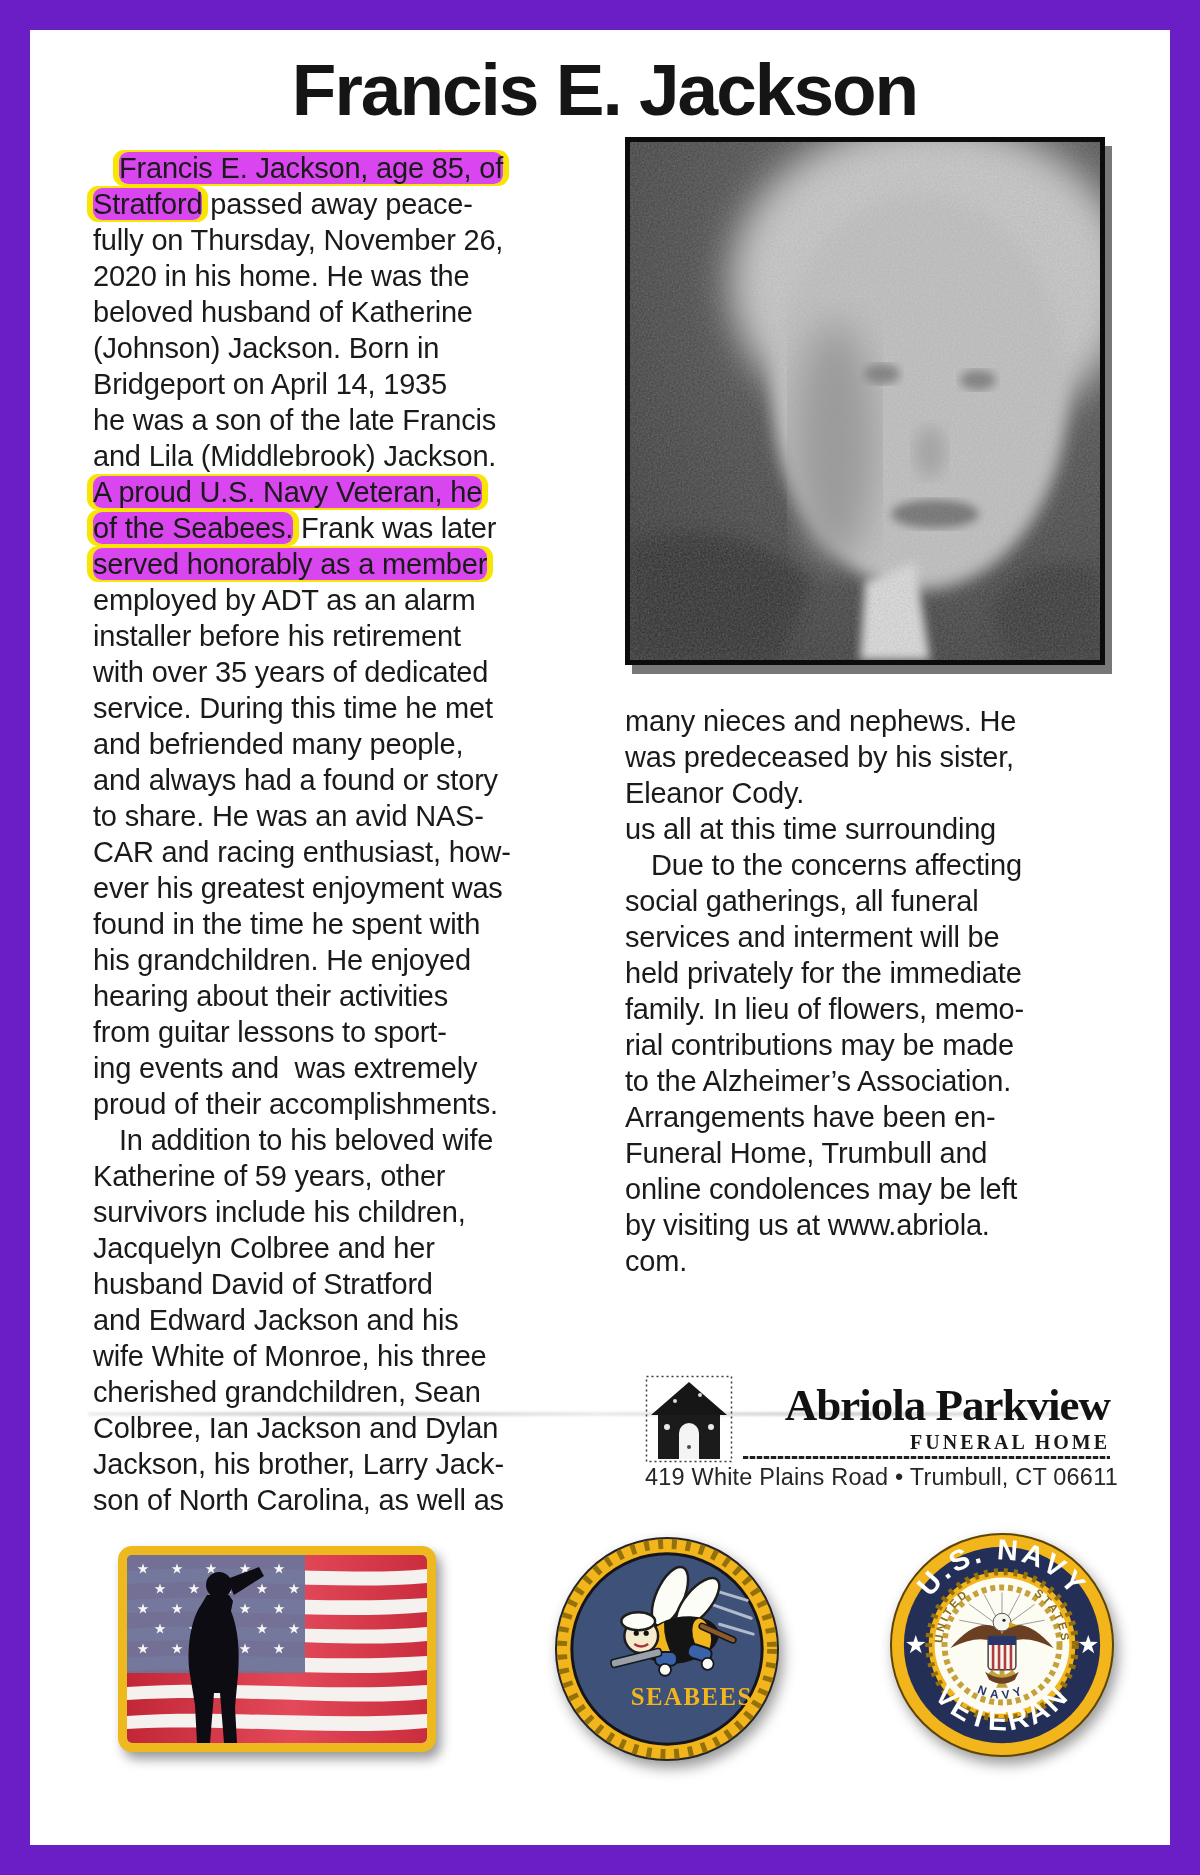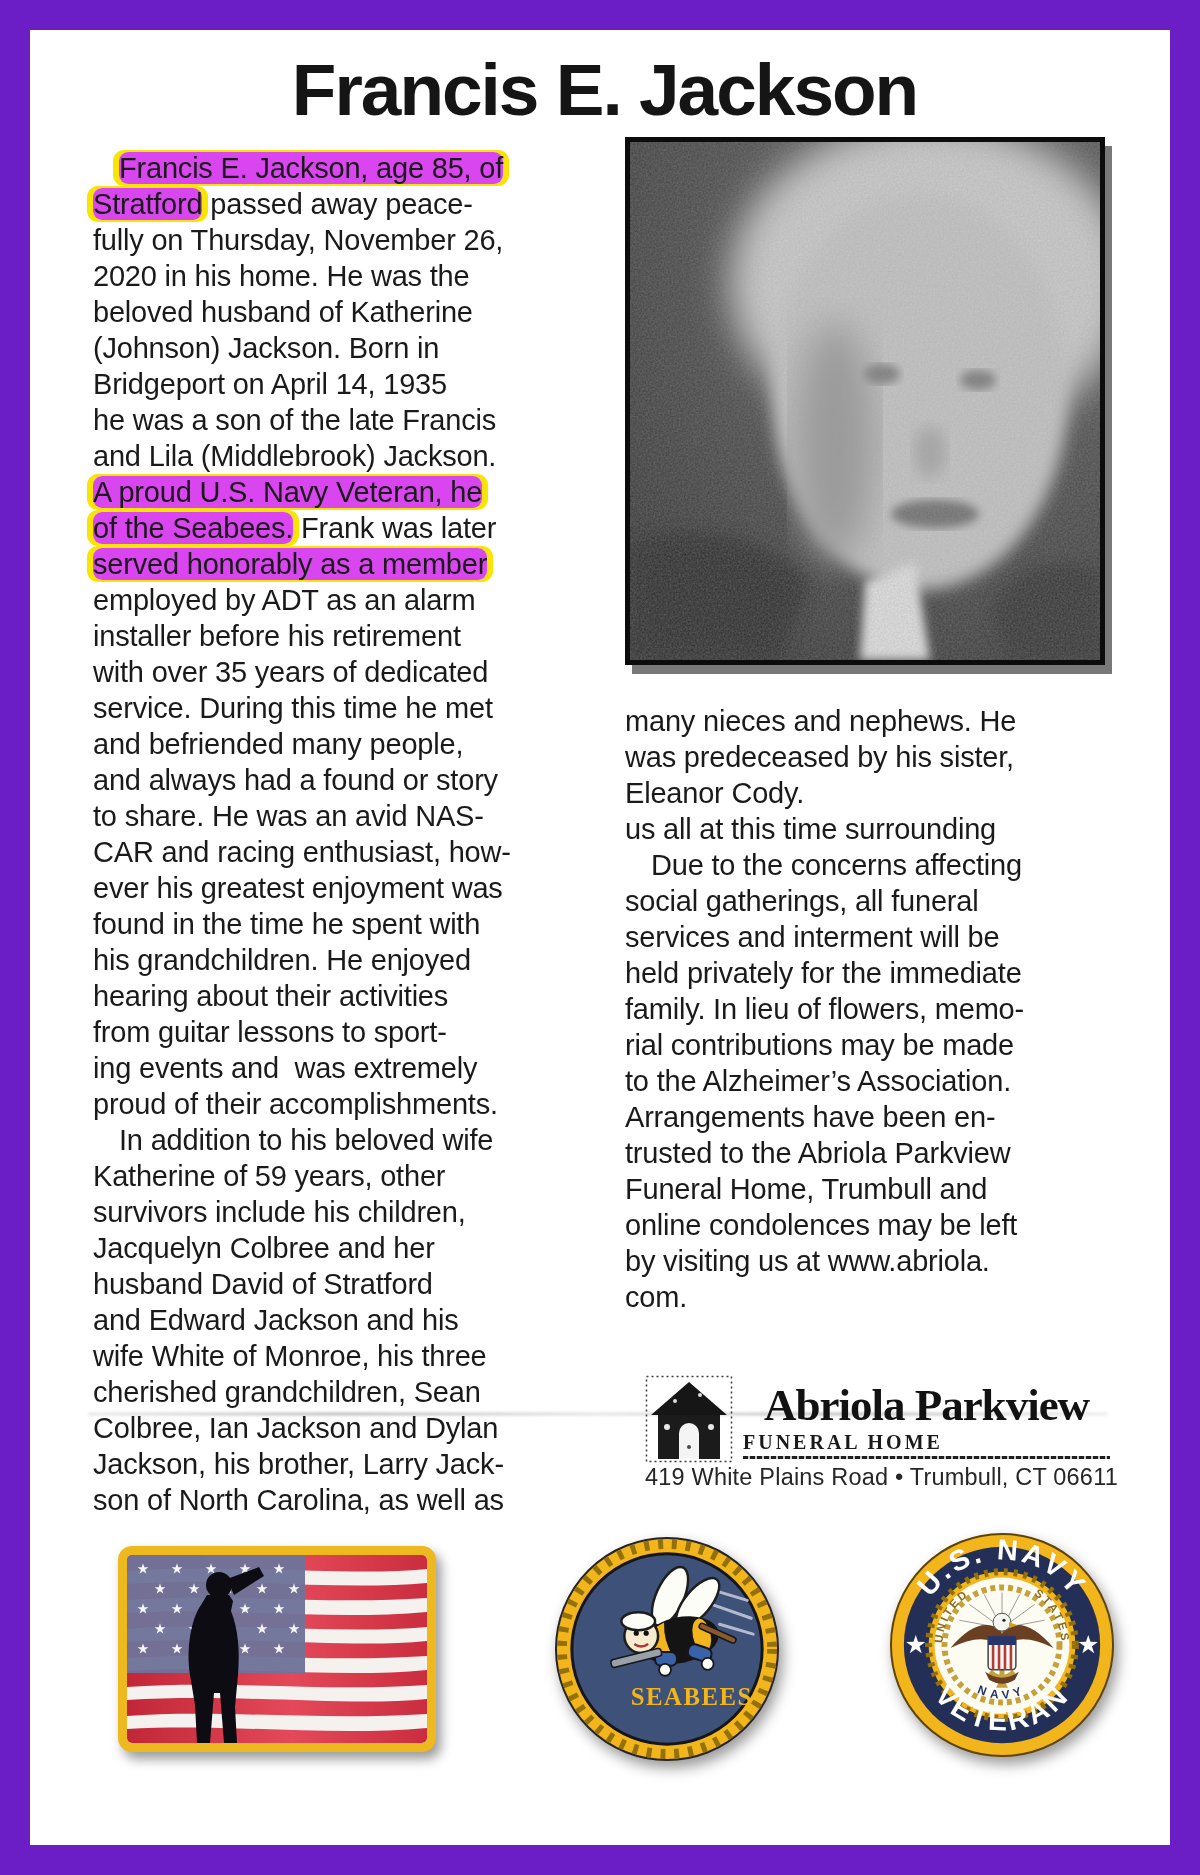--- a/index.html
+++ b/index.html
@@ -30,26 +30,26 @@
   }
   .photo svg{display:block;width:100%;height:100%;}
   .crease{
     position:absolute;left:88px;top:1412px;width:1020px;height:4px;
     background:linear-gradient(90deg,rgba(90,90,90,.10),rgba(90,90,90,.30),rgba(90,90,90,.12),rgba(90,90,90,.28),rgba(90,90,90,.08));
     filter:blur(1px);
   }
   .fh-logo{position:absolute;left:645px;top:1375px;width:465px;height:120px;}
   .fh-icon{position:absolute;left:0;top:0;width:88px;height:88px;}
   .fh-name{
-    position:absolute;left:98px;top:4px;width:367px;text-align:center;
+    position:absolute;left:98px;top:4px;width:367px;text-align:right;
     font-family:"Liberation Serif", serif;font-weight:bold;font-size:45px;color:#121212;
     letter-spacing:-1px;white-space:nowrap;
   }
   .fh-sub{
-    position:absolute;left:98px;top:56px;width:367px;text-align:left;
+    position:absolute;left:98px;top:56px;width:367px;text-align:right;
     font-family:"Liberation Serif", serif;font-weight:bold;font-size:20px;color:#1a1a1a;
     letter-spacing:3px;
   }
   .fh-rule{
     position:absolute;left:98px;top:81px;width:367px;height:3px;
     background:repeating-linear-gradient(90deg,#1f1f1f 0 5px,rgba(31,31,31,.25) 5px 7px);
   }
   .fh-addr{
     position:absolute;left:0px;top:89px;width:465px;
     font-size:23.5px;color:#262626;letter-spacing:0.2px;white-space:nowrap;
@@ -155,21 +155,20 @@
     <div class="tline"><span class="">Eleanor Cody.</span></div>
     <div class="tline"><span class="">us all at this time surrounding</span></div>
     <div class="tline ind"><span class="">Due to the concerns affecting</span></div>
     <div class="tline"><span class="">social gatherings, all funeral</span></div>
     <div class="tline"><span class="">services and interment will be</span></div>
     <div class="tline"><span class="">held privately for the immediate</span></div>
     <div class="tline"><span class="">family. In lieu of flowers, memo-</span></div>
     <div class="tline"><span class="">rial contributions may be made</span></div>
     <div class="tline"><span class="">to the Alzheimer’s Association.</span></div>
     <div class="tline"><span class="">Arrangements have been en-</span></div>
-    <div class="tline"><span class="">trusted to the Abriola Parkview</span></div>
     <div class="tline"><span class="">Funeral Home, Trumbull and</span></div>
     <div class="tline"><span class="">online condolences may be left</span></div>
     <div class="tline"><span class="">by visiting us at www.abriola.</span></div>
     <div class="tline"><span class="">com.</span></div>
   </div>
 
 <div class="crease"></div>
 
 <div class="fh-logo">
   <svg class="fh-icon" viewBox="0 0 88 88">

